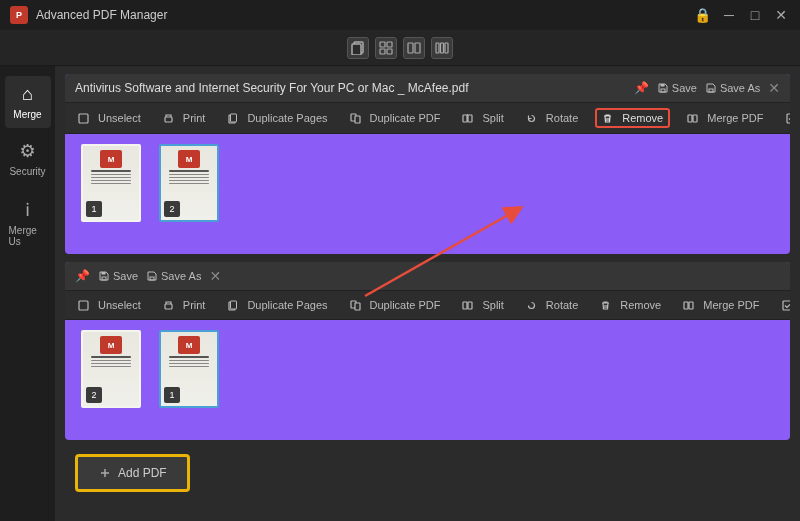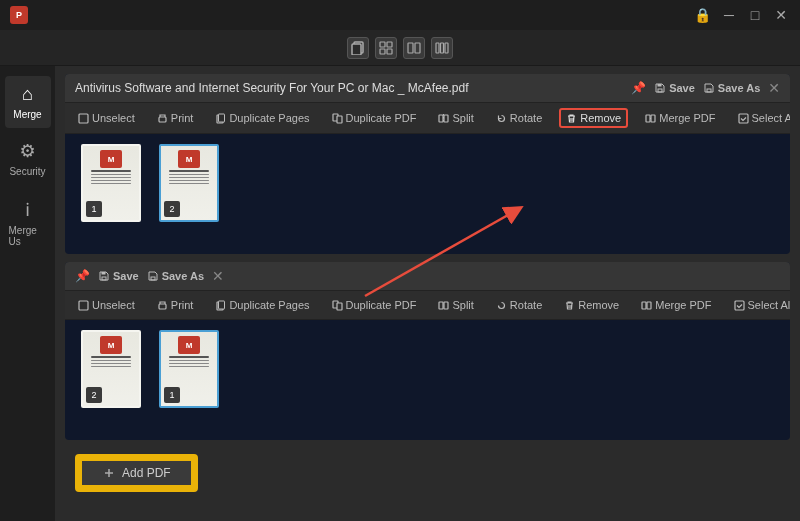--- a/index.html
+++ b/index.html
@@ -112,21 +112,21 @@
       background: #2b2b2b;
       overflow-y: auto;
       padding: 8px 10px;
       display: flex;
       flex-direction: column;
       gap: 8px;
     }
 
     
     .pdf-section {
-      background: #0f172a;
+      background: #8b5cf6;
       border-radius: 4px;
       overflow: hidden;
     }
     .pdf-header {
       display: flex;
       align-items: center;
       padding: 6px 10px;
       background: #363636;
       border-bottom: 1px solid #222;
       gap: 8px;
@@ -139,21 +139,20 @@
     }
     .header-action-btn {
       display: flex;
       align-items: center;
       gap: 3px;
       color: #bbb;
       font-size: 11px;
       cursor: pointer;
       background: none;
       border: none;
-      font-weight: bold;
     }
     .close-icon-btn {
       color: #888;
       cursor: pointer;
       font-size: 14px;
     }
 
     
     .pdf-toolbar {
       display: flex;
@@ -161,21 +160,21 @@
       padding: 5px 8px;
       gap: 4px;
       background: #2d2d2d;
       border-bottom: 1px solid #222;
       flex-wrap: nowrap;
       overflow: hidden;
     }
     .tb-btn {
       display: flex;
       align-items: center;
-      gap: 3px;
+      gap: 9px;
       color: #bbb;
       font-size: 11px;
       cursor: pointer;
       padding: 3px 5px;
       border-radius: 3px;
       white-space: nowrap;
       background: none;
       border: none;
     }
     .tb-btn.remove-btn {
@@ -260,21 +259,21 @@
 
     
     .bottom-bar {
       padding: 6px 10px;
       display: flex;
       gap: 10px;
     }
     .bottom-btn {
       height: 38px;
       background: #3a3a3a;
-      border: 7px solid #eab308;
+      border: 3px solid #eab308;
       border-radius: 4px;
       color: #ccc;
       font-size: 12px;
       padding: 0 20px;
       cursor: pointer;
       display: flex; align-items: center; gap: 6px;
     }
 
     
     .content::-webkit-scrollbar { width: 6px; }
@@ -288,20 +287,21 @@
       z-index: 100;
     }
   </style>
 </head>
 <body>
 
 <div class="title-bar">
   <div class="title-bar-icon">
     <span style="font-size:9px; font-weight:bold; color:white;">P</span>
   </div>
+  <span class="title-bar-text">Advanced PDF Manager</span>
   <div class="title-bar-controls">
     <span class="title-bar-btn">🔒</span>
     <span class="title-bar-btn">─</span>
     <span class="title-bar-btn">□</span>
     <span class="title-bar-btn">✕</span>
   </div>
 </div>
 
 <div class="app-toolbar">
   <div class="toolbar-icon-box">

